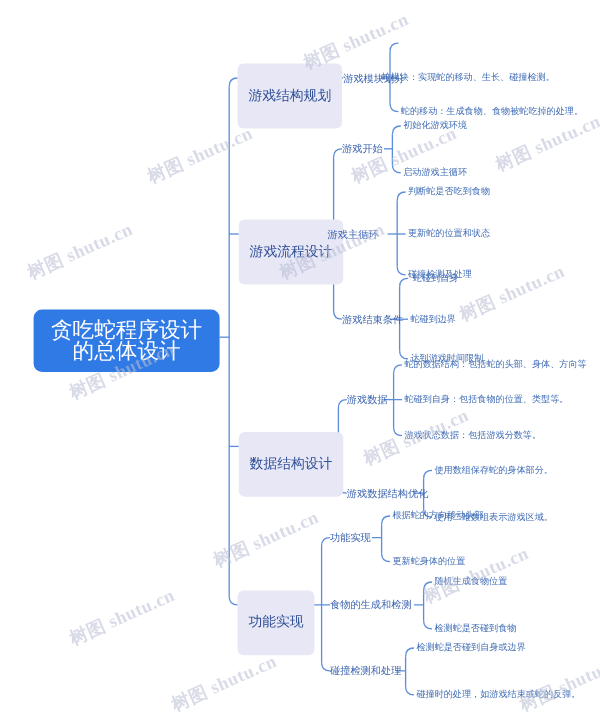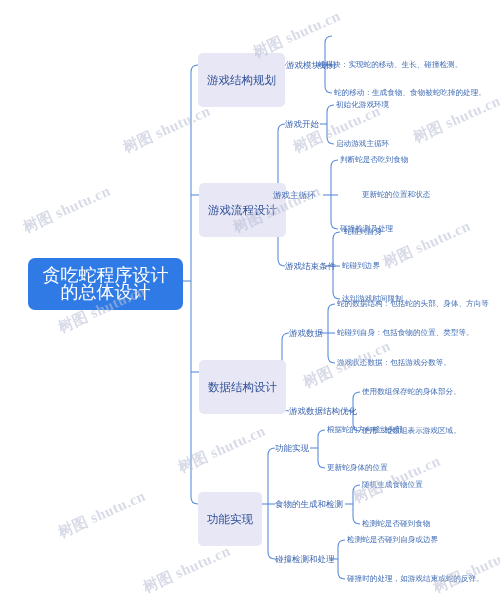--- a/index.html
+++ b/index.html
@@ -152,21 +152,21 @@
   <div class="node lvl3" style="left:275px;top:498px;">食物的生成和检测</div>
   <div class="node lvl3" style="left:275px;top:553px;">碰撞检测和处理</div>
 
   <div class="node leaf nowrap" style="left:318px;top:60px;">蛇模块：实现蛇的移动、生长、碰撞检测。</div>
   <div class="node leaf nowrap" style="left:334px;top:88px;">蛇的移动：生成食物、食物被蛇吃掉的处理。</div>
 
   <div class="node leaf nowrap" style="left:336px;top:100px;">初始化游戏环境</div>
   <div class="node leaf nowrap" style="left:336px;top:139px;">启动游戏主循环</div>
 
   <div class="node leaf nowrap" style="left:340px;top:155px;">判断蛇是否吃到食物</div>
-  <div class="node leaf nowrap" style="left:340px;top:190px;margin-left:22px;">更新蛇的位置和状态</div>
+  <div class="node leaf nowrap" style="left:340px;top:190px;">更新蛇的位置和状态</div>
   <div class="node leaf nowrap" style="left:340px;top:224px;">碰撞检测及处理</div>
 
   <div class="node leaf nowrap" style="left:344px;top:227px;">蛇碰到自身</div>
   <div class="node leaf nowrap" style="left:342px;top:261px;">蛇碰到边界</div>
   <div class="node leaf nowrap" style="left:342px;top:294px;">达到游戏时间限制</div>
 
   <div class="node leaf nowrap" style="left:337px;top:299px;">蛇的数据结构：包括蛇的头部、身体、方向等</div>
   <div class="node leaf nowrap" style="left:337px;top:328px;">蛇碰到自身：包括食物的位置、类型等。</div>
   <div class="node leaf nowrap" style="left:337px;top:358px;">游戏状态数据：包括游戏分数等。</div>
 

